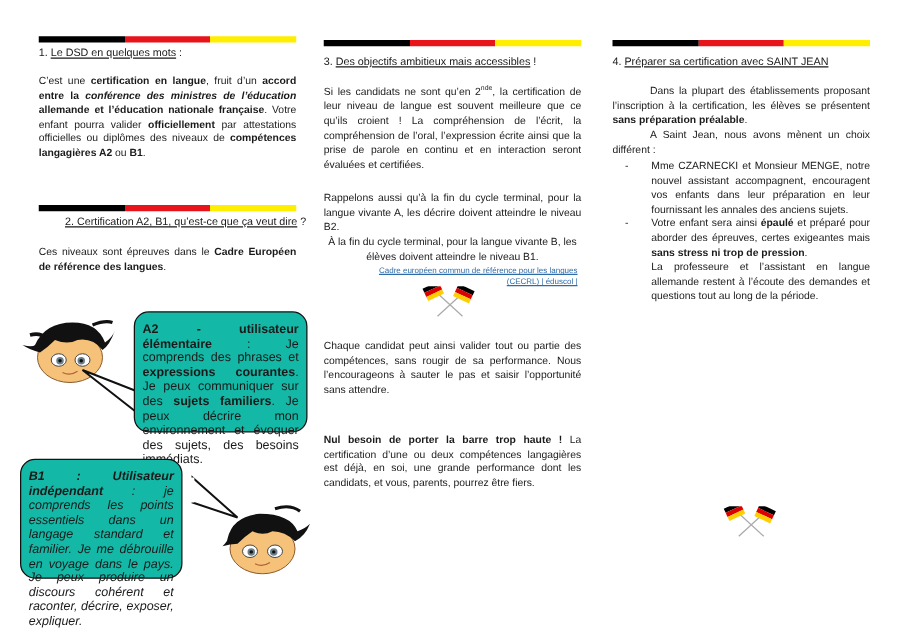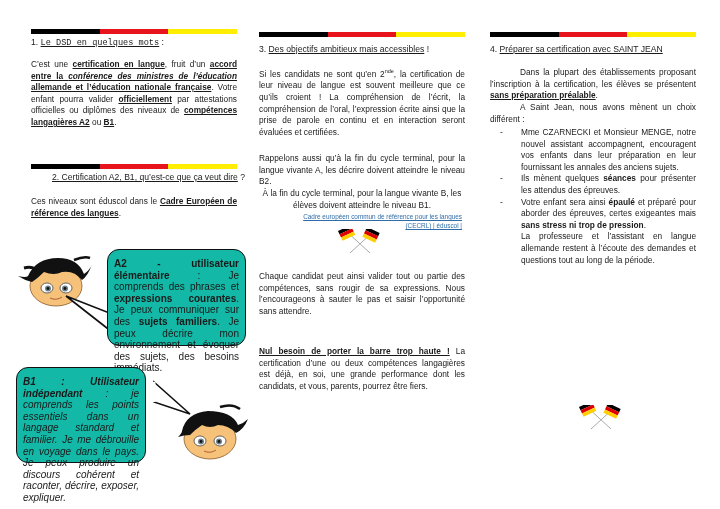--- a/index.html
+++ b/index.html
@@ -7,21 +7,21 @@
          font-family:"Liberation Sans", sans-serif; color:#1a1a1a; }
   .col { position:absolute; font-size:8.3px; line-height:11.6px; }
   .stripe { position:absolute; height:5px; display:flex; }
   .stripe span { flex:1; display:block; }
   .s-black { background:#000000; }
   .s-red { background:#e8141b; }
   .s-yellow { background:#ffee00; }
   .h { position:absolute; font-size:8.6px; line-height:11px; font-weight:normal; white-space:nowrap; }
   .h u { text-decoration:underline; }
   .p { position:absolute; text-align:justify; }
-  .p b { font-weight:bold;text-decoration:underline; }
+  .p b { font-weight:bold; }
   .bubble { position:absolute; border:1.6px solid #111; border-radius:12px; background:#14b8a6;
             padding:8px 6px; box-sizing:border-box; text-align:justify;
             font-size:10px; line-height:11.6px; }
   .face { position:absolute; }
   .link { position:absolute; color:#2e6ca8; text-decoration:underline; font-size:6.4px; line-height:9px; text-align:right; }
   .flags { position:absolute; }
   ul.dash { list-style:none; margin:0; padding:0; }
   ul.dash li { position:relative; padding-left:31px; text-align:justify; }
   ul.dash li::before { content:"-"; position:absolute; left:10px; top:0; }
   .cont { padding-left:31px; text-align:justify; }
@@ -29,33 +29,33 @@
 </style>
 </head>
 <body>
 
 <div class="stripe" style="left:31px;top:29px;width:206px;">
   <span class="s-black"></span>
     <span class="s-red"></span>
     <span class="s-yellow"></span>
 </div>
 <div class="h" style="left:31px;top:37px;font-weight:normal;">
-  <span>1. </span><u style="font-weight:normal;font-family:Liberation Mono, monospace;">Le DSD en quelques mots</u><span> :</span>
+  <span>1. </span><u style="font-weight:normal;">Le DSD en quelques mots</u><span> :</span>
 </div>
 <div class="p col" style="left:31px;top:59px;width:206px;"><span>C’est une </span><b>certification en langue</b><span>, fruit d’un </span><b>accord entre la </b><b style="font-style: italic;">conférence des ministres de l’éducation</b><b> allemande et l’éducation nationale française</b><span>. Votre enfant pourra valider </span><b>officiellement</b><span> par attestations officielles ou diplômes des niveaux de </span><b>compétences langagières A2</b><span> ou </span><b>B1</b><span>.</span></div>
 
 <div class="stripe" style="left:31px;top:164px;width:206px;">
   <span class="s-black"></span>
     <span class="s-red"></span>
     <span class="s-yellow"></span>
 </div>
 <div class="h" style="left:31px;top:172px;margin-left:21px;">
   <u>2. Certification A2, B1, qu’est-ce que ça veut dire</u><span> ?</span>
 </div>
-<div class="p col" style="left:31px;top:196px;width:206px;"><span>Ces niveaux sont éduscol dans le </span><b>Cadre Européen de référence des langues</b><span>.</span></div>
+<div class="p col" style="left:31px;top:196px;width:206px;"><span>Ces niveaux sont épreuves dans le </span><b>Cadre Européen de référence des langues</b><span>.</span></div>
 
 <svg class="face" style="left:14px;top:250px;" width="80" height="60" viewBox="0 0 80 60">
   <ellipse cx="42" cy="36" rx="26" ry="20" fill="#f6c27a" stroke="#8a5a2a" stroke-width="0.8"></ellipse>
   <path d="M14,26 Q22,8 44,8 Q64,8 70,24 Q76,20 78,14 Q74,26 68,30 Q60,20 48,22 Q40,26 30,22 Q24,28 18,32 Q10,30 4,26 Q12,28 14,26 Z" fill="#111"></path>
   <path d="M10,18 Q18,16 22,20" stroke="#111" stroke-width="3" fill="none"></path>
   <path d="M60,10 Q70,6 76,8" stroke="#111" stroke-width="2.5" fill="none"></path>
   <ellipse cx="33" cy="38" rx="6" ry="5" fill="#fff" stroke="#444" stroke-width="0.8"></ellipse>
   <ellipse cx="52" cy="38" rx="6" ry="5" fill="#fff" stroke="#444" stroke-width="0.8"></ellipse>
   <circle cx="34" cy="38.5" r="3" fill="#6b7f8a"></circle>
     <circle cx="34" cy="38.5" r="1.4" fill="#111"></circle>
@@ -110,37 +110,36 @@
     <rect x="0" y="3.6" width="14" height="3.6" fill="#dd0000"></rect>
     <rect x="0" y="7.2" width="14" height="3.6" fill="#ffce00"></rect>
   </g>
   <g transform="translate(31,-2) rotate(25)">
     <rect x="0" y="0" width="14" height="3.6" fill="#000"></rect>
     <rect x="0" y="3.6" width="14" height="3.6" fill="#dd0000"></rect>
     <rect x="0" y="7.2" width="14" height="3.6" fill="#ffce00"></rect>
   </g>
 </svg>
 
-<div class="p col" style="left:259px;top:271px;width:206px;">Chaque candidat peut ainsi valider tout ou partie des compétences, sans rougir de sa expressions. Nous l’encourageons à sauter le pas et saisir l’opportunité sans attendre.</div>
+<div class="p col" style="left:259px;top:271px;width:206px;">Chaque candidat peut ainsi valider tout ou partie des compétences, sans rougir de sa performance. Nous l’encourageons à sauter le pas et saisir l’opportunité sans attendre.</div>
 <div class="p col" style="left:259px;top:346px;width:206px;"><b>Nul besoin de porter la barre trop haute !</b><span> La certification d’une ou deux compétences langagières est déjà, en soi, une grande performance dont les candidats, et vous, parents, pourrez être fiers.</span></div>
 
 <div class="stripe" style="left:490px;top:32px;width:206px;">
   <span class="s-black"></span>
     <span class="s-red"></span>
     <span class="s-yellow"></span>
 </div>
 <div class="h" style="left:490px;top:44px;">
   <span>4. </span><u>Préparer sa certification avec SAINT JEAN</u>
 </div>
 <div class="p col indent" style="left:490px;top:67px;width:206px;"><span>Dans la plupart des établissements proposant l’inscription à la certification, les élèves se présentent </span><b>sans préparation préalable</b><span>.</span></div>
 <div class="p col indent" style="left:490px;top:102px;width:206px;">A Saint Jean, nous avons mènent un choix différent :</div>
 <div class="col" style="left:490px;top:127px;width:206px;">
   <ul class="dash">
     <li><span>Mme CZARNECKI et Monsieur MENGE, notre nouvel assistant accompagnent, encouragent vos enfants dans leur préparation en leur fournissant les annales des anciens sujets.</span></li>
-    <li><span>Ils mènent quelques </span><b>séances</b><span> pour présenter les attendus des épreuves.</span></li>
     <li><span>Votre enfant sera ainsi </span><b>épaulé</b><span> et préparé pour aborder des épreuves, certes exigeantes mais </span><b>sans stress ni trop de pression</b><span>.</span></li>
   </ul>
   <div class="cont">La professeure et l’assistant en langue allemande restent à l’écoute des demandes et questions tout au long de la période.</div>
 </div>
 
 <svg class="flags" style="left:577px;top:405px;" width="48" height="26" viewBox="0 0 48 26">
   <line x1="10" y1="2" x2="34" y2="24" stroke="#aaa" stroke-width="1"></line>
   <line x1="38" y1="2" x2="14" y2="24" stroke="#aaa" stroke-width="1"></line>
   <g transform="translate(2,2) rotate(-25)">
     <rect x="0" y="0" width="14" height="3.6" fill="#000"></rect>

